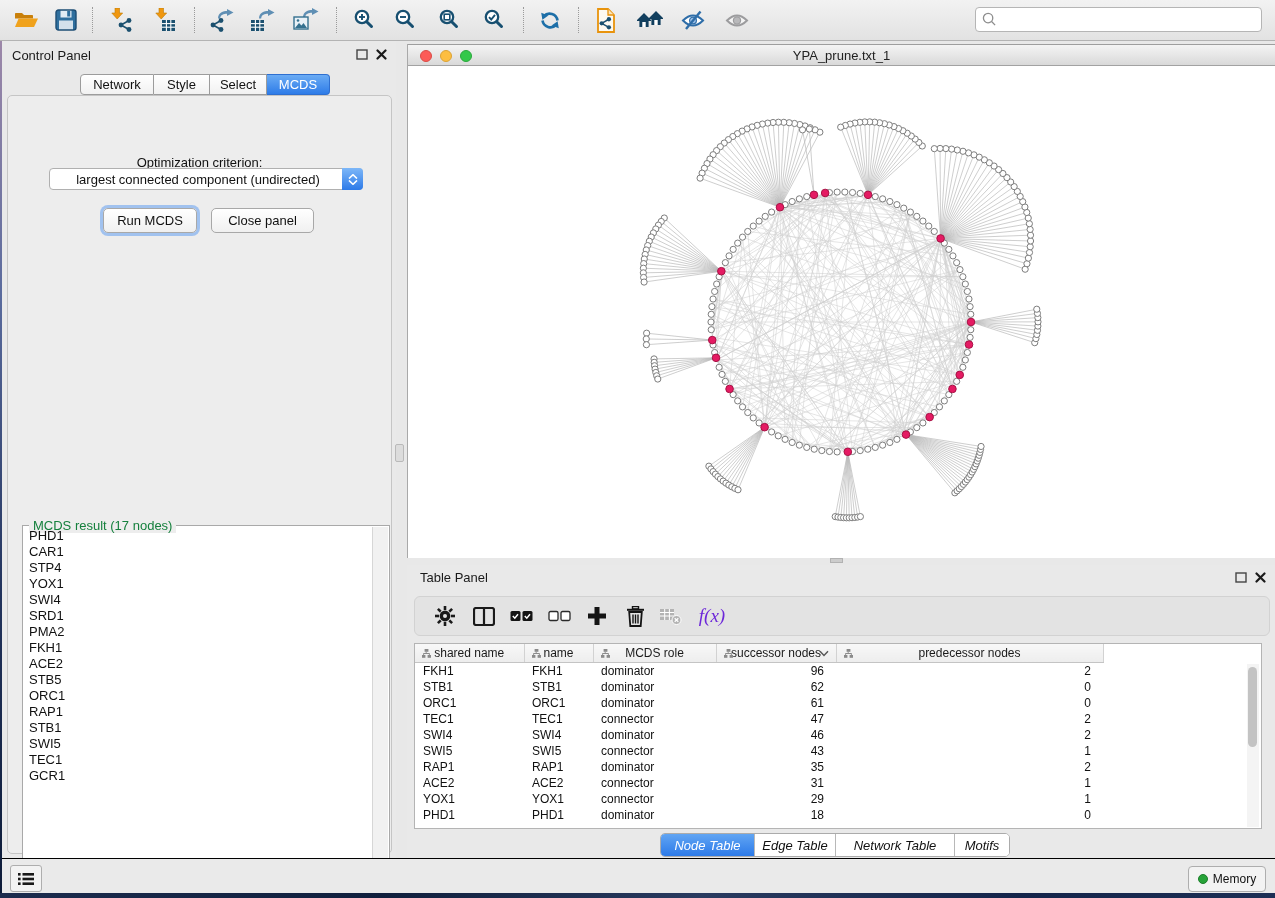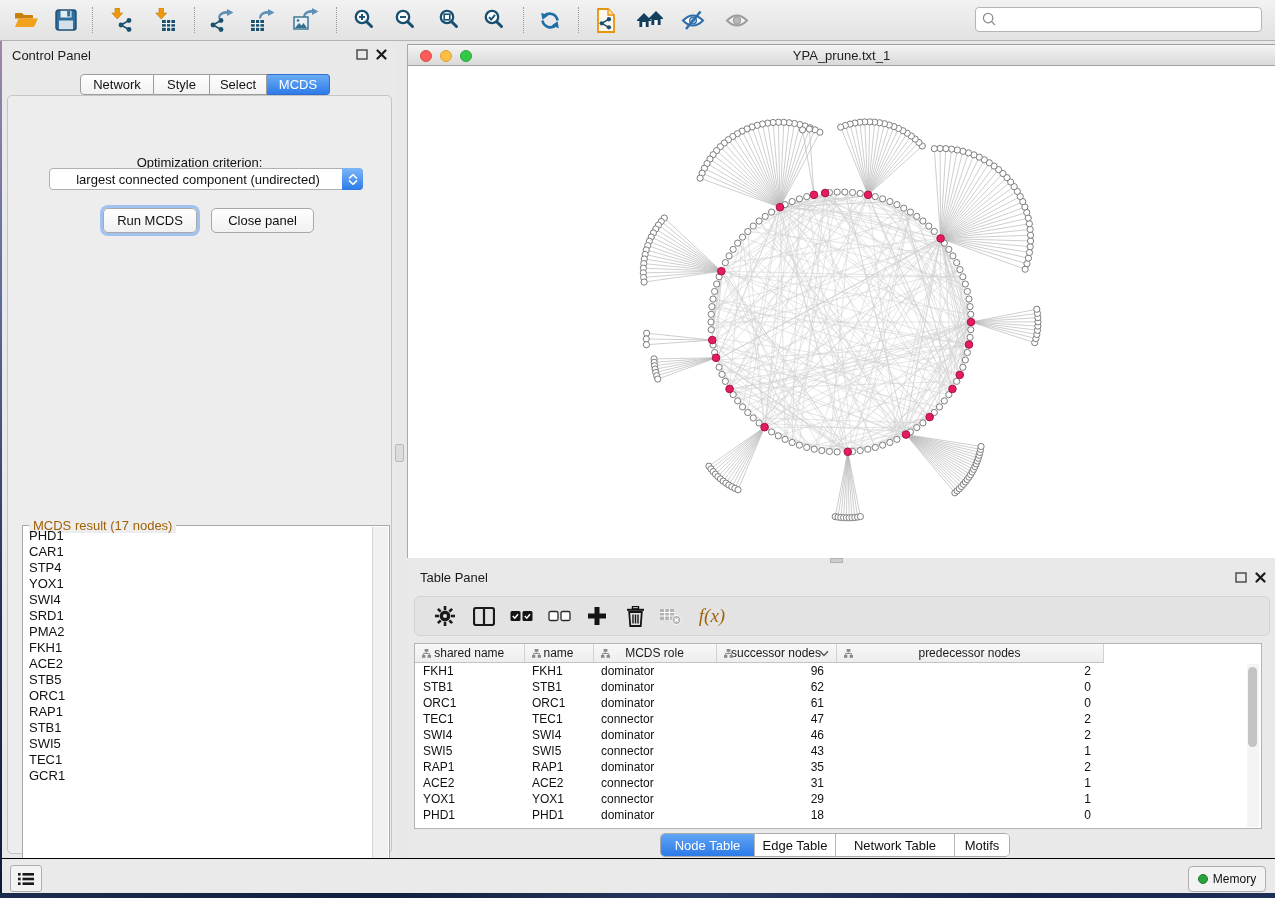--- a/index.html
+++ b/index.html
@@ -35,54 +35,54 @@
   #opt-select{left:41px;top:72px;width:314px;height:22px;background:#fff;border:1px solid #b0b0b0;border-radius:4px;
     display:flex;align-items:center;box-sizing:border-box;}
   #opt-select .val{flex:1;text-align:center;font-size:13px;color:#111;padding-left:4px;white-space:nowrap;overflow:hidden;}
   #opt-select .cap{width:21px;height:22px;margin:-1px -1px -1px 0;border-radius:0 4px 4px 0;
     background:linear-gradient(#7db7f8,#2d7ae8);display:flex;flex-direction:column;align-items:center;justify-content:center;gap:1px;}
   .btn{position:absolute;height:23px;background:linear-gradient(#ffffff,#f0f0f0);border:1px solid #a8a8a8;
     border-radius:5px;font-size:13px;color:#111;display:flex;align-items:center;justify-content:center;}
   #btn-run{left:95px;top:112px;width:92px;box-shadow:0 0 0 3px rgba(110,165,240,.6);}
   #btn-close{left:203px;top:112px;width:101px;}
   #mcds-fieldset{left:14px;top:429px;width:366px;height:367px;border:1px solid #a9a9a9;background:#fff;}
-  #mcds-legend{position:absolute;left:6px;top:-8px;background:#ededed;padding:0 4px;font-size:13px;color:#a16207;}
+  #mcds-legend{position:absolute;left:6px;top:-8px;background:#ededed;padding:0 4px;font-size:13px;color:#15803d;}
   #mcds-list{position:absolute;left:1px;top:2px;right:16px;bottom:1px;overflow:hidden;font-size:13px;color:#111;}
   #mcds-list div{height:16px;line-height:16px;padding-left:5px;}
   #mcds-scroll{position:absolute;right:1px;top:1px;width:15px;bottom:1px;background:#f1f1f1;border-left:1px solid #d6d6d6;}
   
   #vsplit-grip{left:395px;top:444px;width:7px;height:16px;background:#dcdcdc;border:1px solid #b9b9b9;border-radius:2px;}
   
   #net-win{left:407px;top:44px;width:868px;height:514px;border-left:1px solid #a9a9a9;box-sizing:border-box;}
   #net-titlebar{left:0;top:0;width:100%;height:22px;background:linear-gradient(#f4f4f4,#d9d9d9);
     border-top:1px solid #9e9e9e;border-bottom:1px solid #a2a2a2;box-sizing:border-box;}
   .tl{position:absolute;top:5px;width:12px;height:12px;border-radius:50%;}
   #net-title{left:0;top:3px;width:100%;text-align:center;font-size:13px;color:#222;}
   #net-canvas{left:0;top:22px;width:867px;height:492px;background:#fff;}
   #hsplit-grip{left:830px;top:558px;width:13px;height:5px;background:#cccccc;border:1px solid #b2b2b2;box-sizing:border-box;}
   
   #table-panel{left:407px;top:565px;width:868px;height:293px;background:#e9e9e9;}
   #tp-title{left:13px;top:5px;font-size:13px;color:#1a1a1a;}
   #tp-toolbar{left:7px;top:31px;width:854px;height:38px;background:#e3e3e3;border:1px solid #d2d2d2;border-radius:6px;}
   .tpi{position:absolute;top:7px;width:30px;height:24px;display:flex;align-items:center;justify-content:center;}
-  #fx-label{font-family:"Liberation Serif",serif;font-style:italic;font-size:19px;color:#a16207;}
+  #fx-label{font-family:"Liberation Serif",serif;font-style:italic;font-size:19px;color:#6d28d9;}
   #tbl-wrap{left:7px;top:78px;width:848px;height:186px;background:#fff;border:1px solid #b4b4b4;box-sizing:border-box;overflow:hidden;}
   table{border-collapse:collapse;table-layout:fixed;width:846px;}
   th{height:18px;background:linear-gradient(#f8f8f8,#ededed);border-right:1px solid #d2d2d2;border-bottom:1px solid #c4c4c4;
     font-size:12px;font-weight:normal;color:#1a1a1a;padding:0;position:relative;}
   th .hlbl{display:inline-block;vertical-align:middle;}
   th svg.tree{position:absolute;left:7px;top:5px;}
   th.filler{background:#fff;border:none;}
   td{height:16px;font-size:12px;color:#111;padding:0 0 0 8px;white-space:nowrap;overflow:hidden;}
   td.num{text-align:right;padding:0 12px 0 0;}
   #tbl-scroll{position:absolute;right:2px;top:20px;width:12px;height:163px;background:#f4f4f4;}
   #tbl-thumb{position:absolute;left:1px;top:3px;width:9px;height:80px;background:#c3c3c3;border-radius:5px;}
   .bot-tabs{position:absolute;left:253px;top:268px;height:22px;display:flex;font-size:13px;
     border:1px solid #ababab;border-radius:5px;overflow:hidden;background:#fff;}
-  .bot-tab{display:flex;align-items:center;justify-content:center;border-left:1px solid #b8b8b8;color:#111;background:#fff;}
+  .bot-tab{display:flex;align-items:center;justify-content:center;border-left:1px solid #b8b8b8;color:#111;background:#fff;font-style:italic;}
   .bot-tab:first-child{border-left:none;}
   .bot-tab.active{background:linear-gradient(#61a5f3,#2c7ae9);color:#fff;}
   
   #statusbar{left:0;top:858px;width:1275px;height:35px;background:#eaeaea;border-top:1px solid #000000;box-sizing:border-box;}
   #list-btn{position:absolute;left:10px;top:6px;width:30px;height:25px;background:#f3f3f3;border:1px solid #aeaeae;
     border-radius:3px;display:flex;align-items:center;justify-content:center;}
   #mem-btn{position:absolute;right:9px;top:7px;width:76px;height:24px;background:#f3f3f3;border:1px solid #aeaeae;
     border-radius:4px;display:flex;align-items:center;justify-content:center;gap:5px;font-size:12px;color:#111;}
   #mem-dot{width:10px;height:10px;border-radius:50%;background:#27a339;border:1px solid #1d7e2b;box-sizing:border-box;}
 </style>

